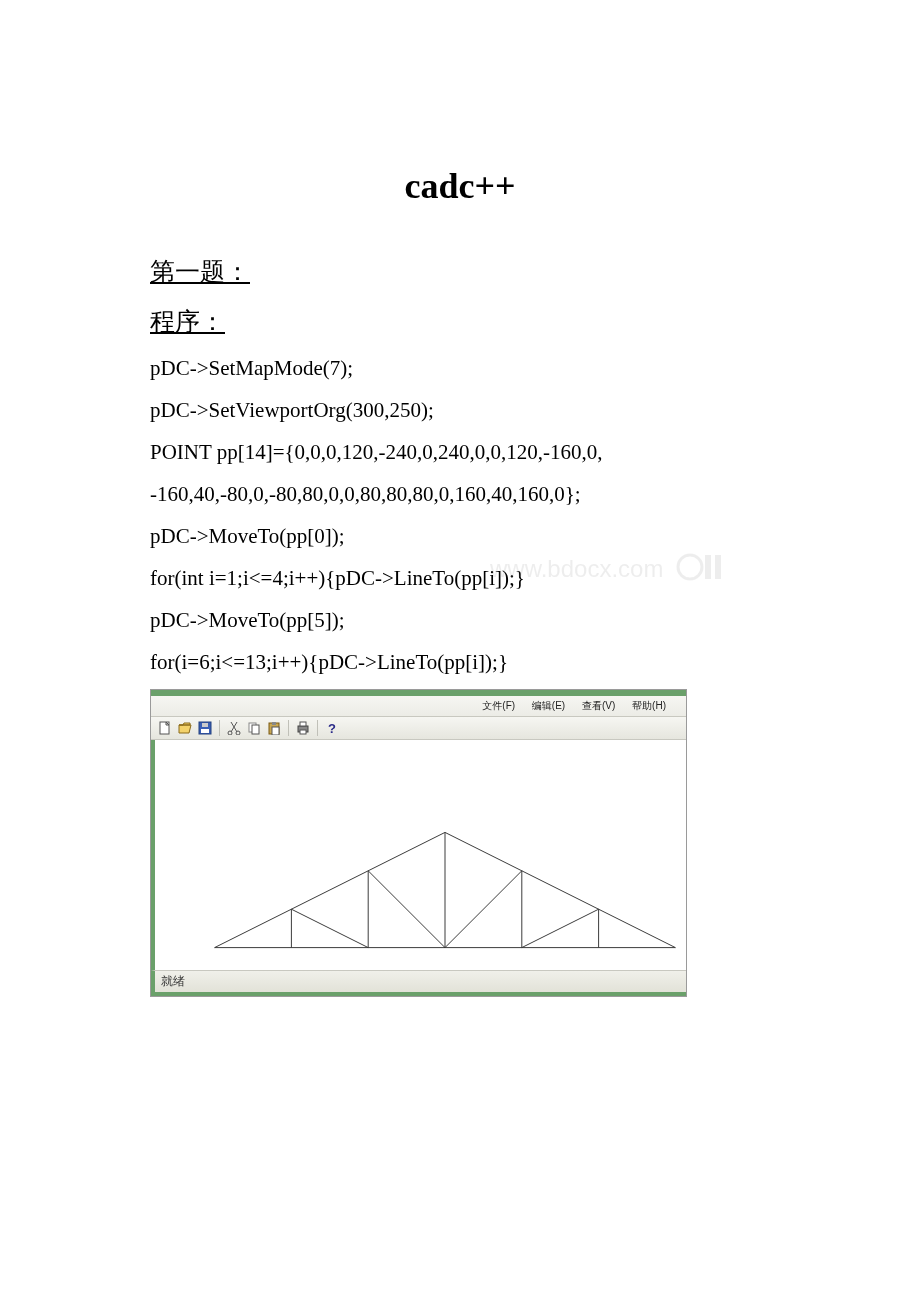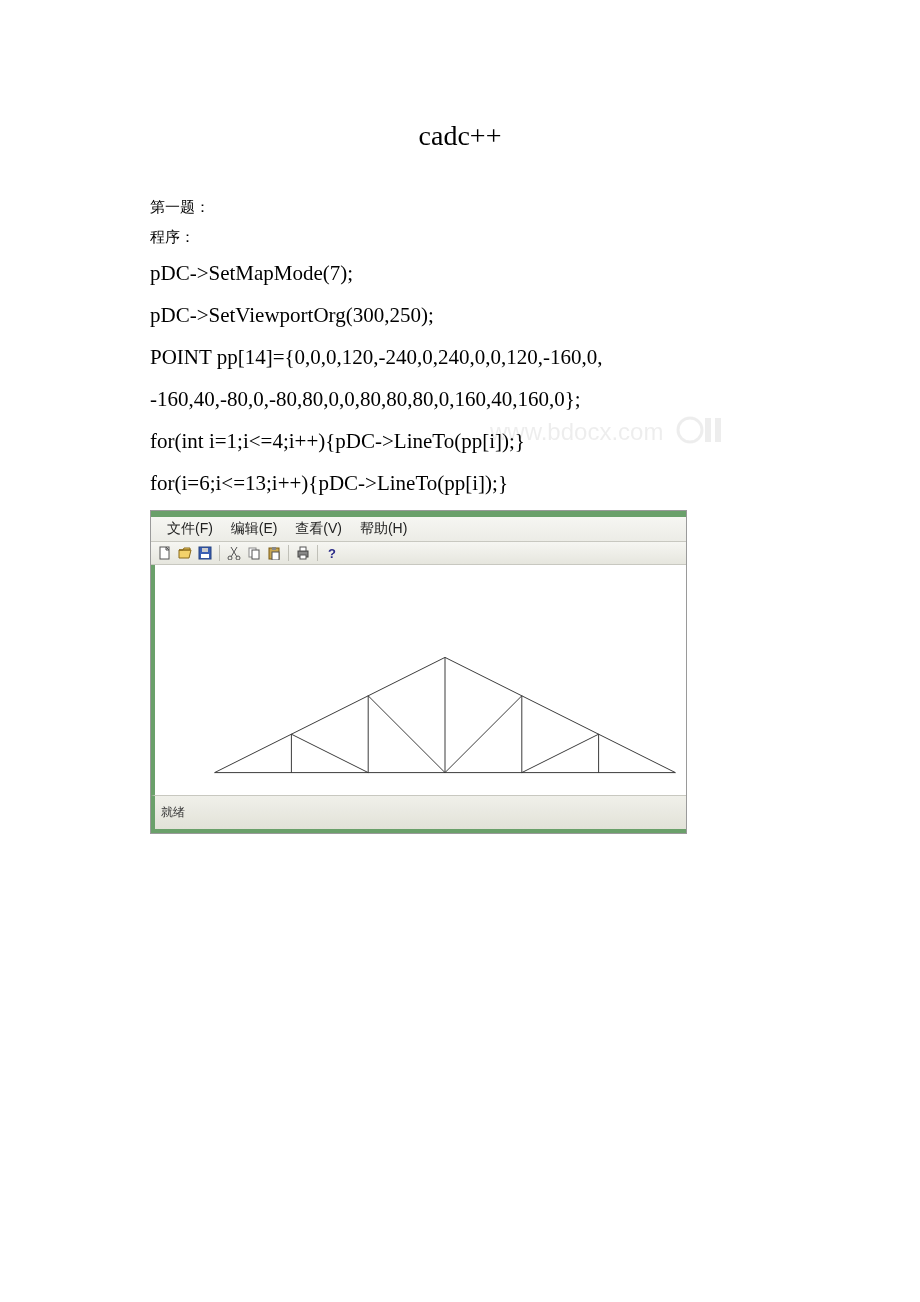--- a/index.html
+++ b/index.html
@@ -7,28 +7,30 @@
     padding: 0;
     font-family: "Times New Roman", "SimSun", serif;
     background: #ffffff;
     width: 920px;
   }
   .page {
     padding: 120px 150px 60px 150px;
   }
   .title {
     text-align: center;
-    font-size: 28px;
-    font-weight: normal;
+    font-size: 36px;
+    font-weight: bold;
     margin-bottom: 40px;
+    margin-top: 45px;
   }
   .text-line {
-    font-size: 15px;
+    font-size: 25px;
     line-height: 2.0;
     font-family: "SimSun", serif;
+    text-decoration: underline;
   }
   .code-line {
     font-size: 21px;
     line-height: 2.0;
     font-family: "Times New Roman", serif;
   }
   .code-line-wm {
     position: relative;
   }
   .watermark {
@@ -48,23 +50,24 @@
   .ss-outer-top {
     height: 6px;
     background: #6aa06a;
   }
   .ss-inner {
     background: #ffffff;
   }
   .ss-menubar {
     background: linear-gradient(#f6f6f2, #ecece6);
     border-bottom: 1px solid #c8c8c0;
-    padding: 3px 16px;
-    font-size: 14px;
+    padding: 3px 6px;
+    font-size: 10px;
     color: #222;
+    text-align: right;
   }
   .ss-menubar span {
     margin-right: 14px;
   }
   .ss-toolbar {
     background: linear-gradient(#f6f6f2, #e6e6de);
     border-bottom: 1px solid #c8c8c0;
     padding: 3px 6px;
     display: flex;
     align-items: center;
@@ -86,21 +89,21 @@
   .ss-canvas {
     height: 230px;
     background: #ffffff;
     position: relative;
     border-left: 4px solid #6aa06a;
   }
   .ss-statusbar {
     background: linear-gradient(#f0f0ea, #e2e2d8);
     border-top: 1px solid #c8c8c0;
     font-size: 12px;
-    padding: 8px 6px;
+    padding: 2px 6px;
     color: #333;
     border-left: 4px solid #6aa06a;
   }
   .ss-bottom-frame {
     height: 4px;
     background: #6aa06a;
   }
   .truss-svg {
     position: absolute;
     left: 50px;
@@ -114,31 +117,33 @@
 
   <div class="title">cadc++</div>
 
   <div class="text-line">第一题：</div>
   <div class="text-line">程序：</div>
 
   <div class="code-line"> pDC-&gt;SetMapMode(7);</div>
   <div class="code-line"> pDC-&gt;SetViewportOrg(300,250);</div>
   <div class="code-line"> POINT pp[14]={0,0,0,120,-240,0,240,0,0,120,-160,0,</div>
   <div class="code-line">  -160,40,-80,0,-80,80,0,0,80,80,80,0,160,40,160,0};</div>
+  <div class="code-line"> pDC-&gt;MoveTo(pp[0]);</div>
 
   <div class="code-line code-line-wm">
     <span> for(int i=1;i&lt;=4;i++){pDC-&gt;LineTo(pp[i]);}</span>
     <svg class="watermark" width="240" height="36" viewBox="0 0 240 36">
       <text x="0" y="26" font-size="24" fill="#888" font-family="Arial">www.bdocx.com</text>
       <circle cx="200" cy="16" r="12" fill="none" stroke="#888" stroke-width="3"></circle>
       <rect x="215" y="4" width="6" height="24" fill="#888"></rect>
       <rect x="225" y="4" width="6" height="24" fill="#888"></rect>
     </svg>
   </div>
 
+  <div class="code-line"> pDC-&gt;MoveTo(pp[5]);</div>
   <div class="code-line"> for(i=6;i&lt;=13;i++){pDC-&gt;LineTo(pp[i]);}</div>
 
   <div class="screenshot">
     <div class="ss-outer-top"></div>
     <div class="ss-inner">
 
       <div class="ss-menubar">
         <span>文件(F)</span>
         <span>编辑(E)</span>
         <span>查看(V)</span>

